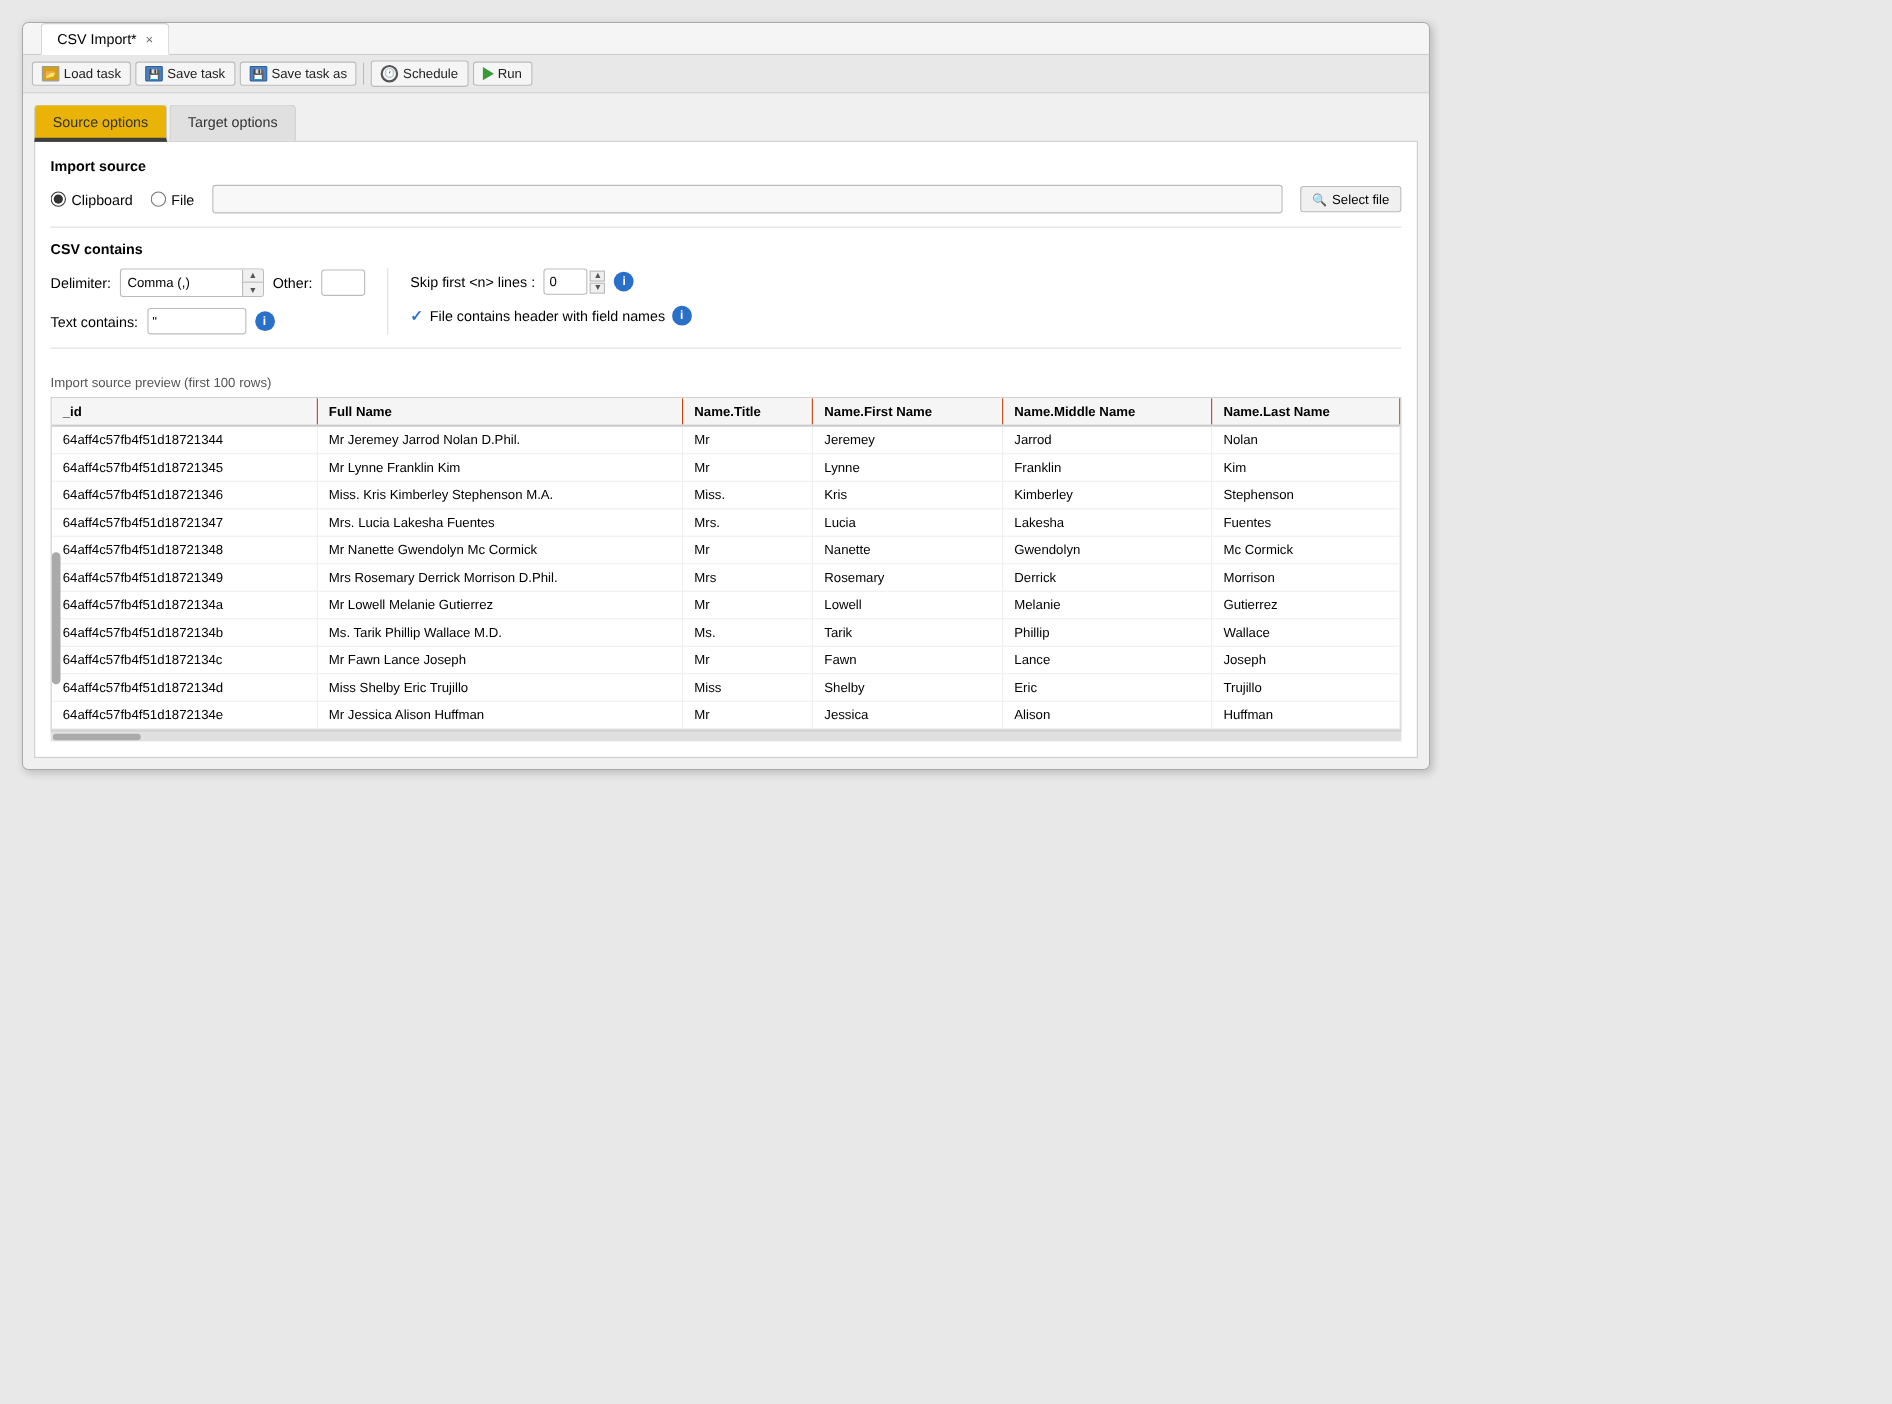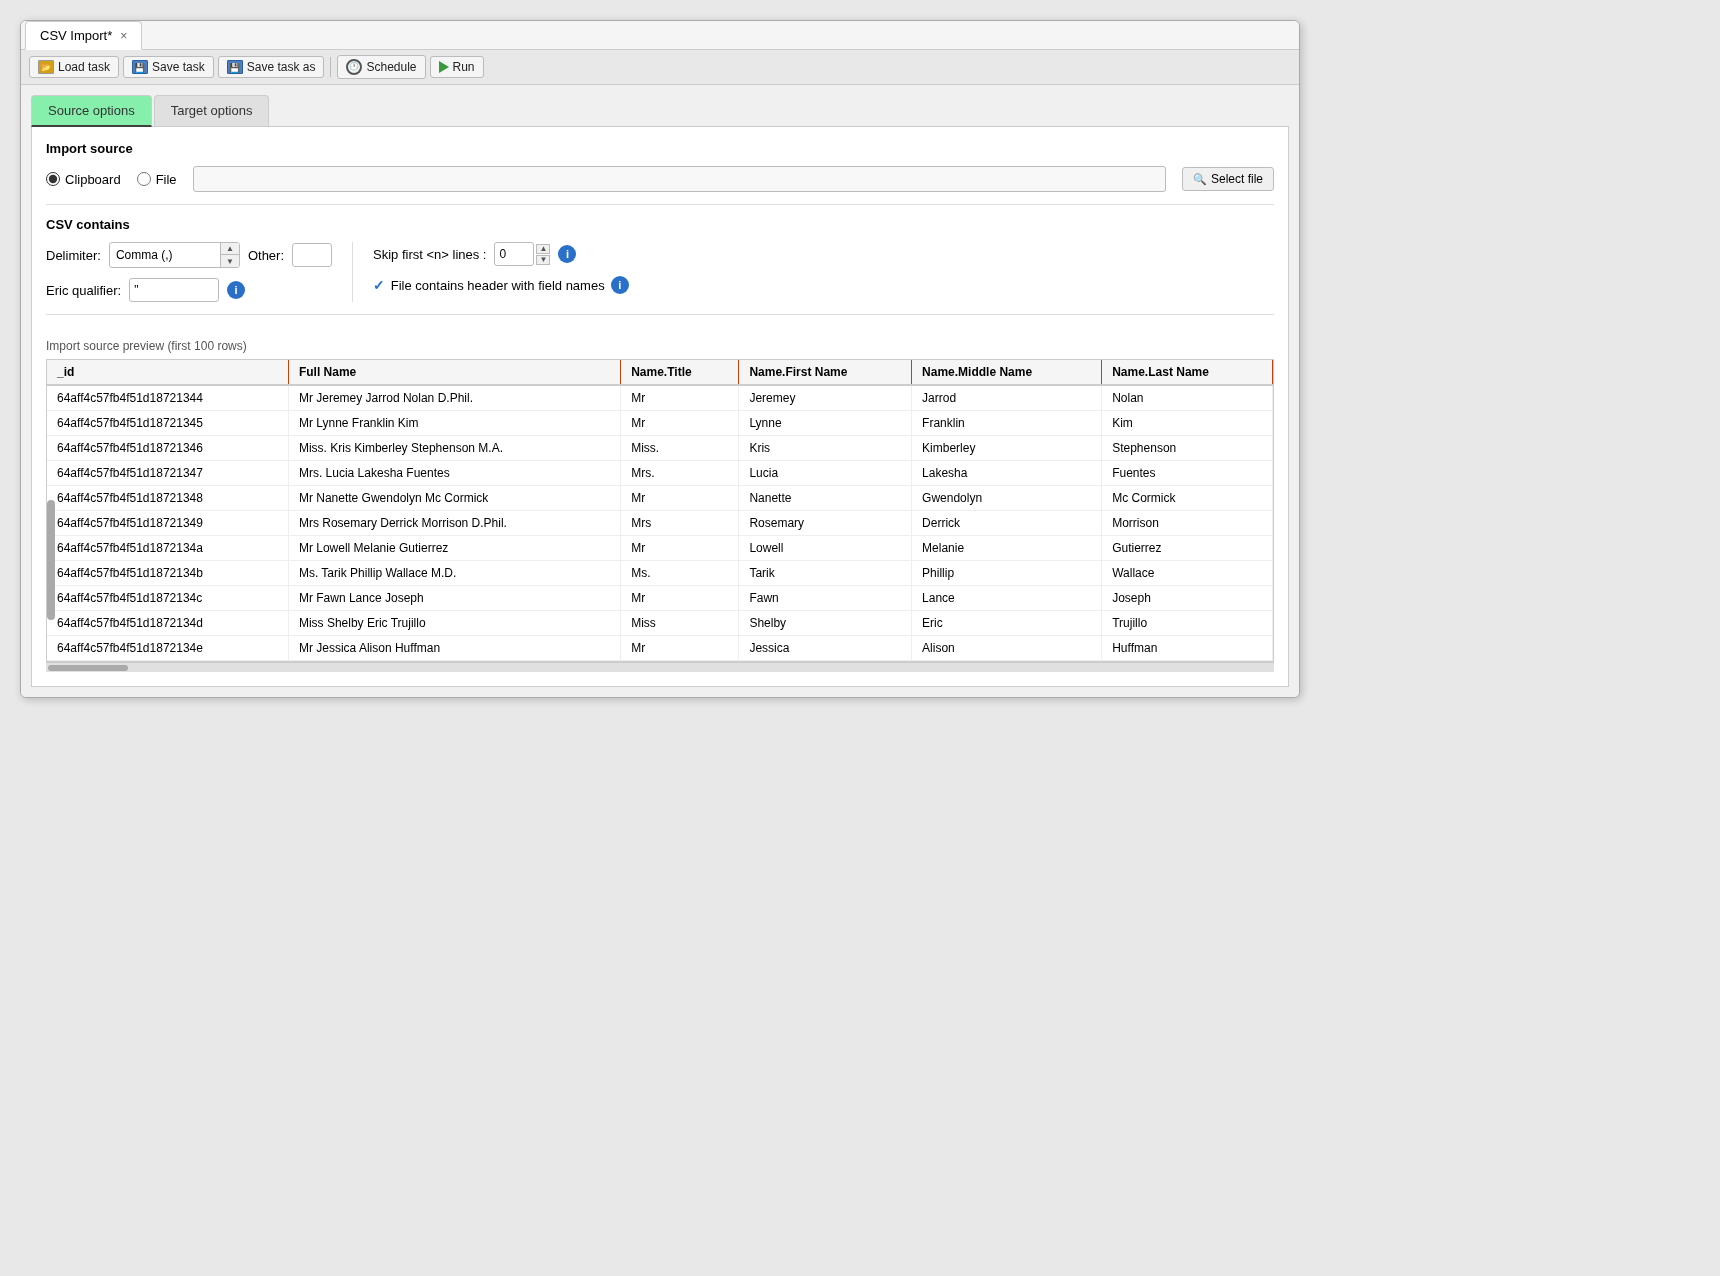--- a/index.html
+++ b/index.html
@@ -36,21 +36,21 @@
       display: flex;
       align-items: center;
       padding: 6px 14px;
       background: #fff;
       border: 1px solid #ccc;
       border-bottom: 1px solid #fff;
       border-radius: 4px 4px 0 0;
       font-size: 13px;
       font-weight: 500;
       gap: 8px;
-      margin-left: 4px;
+      margin-left: 16px;
       margin-bottom: -1px;
     }
     .tab-close {
       cursor: pointer;
       color: #666;
       font-size: 12px;
       line-height: 1;
     }
 
     
@@ -98,22 +98,22 @@
       border: 1px solid #ccc;
       border-bottom: none;
       border-radius: 4px 4px 0 0;
       cursor: pointer;
       font-size: 13px;
       background: #e0e0e0;
       color: #333;
       margin-right: 2px;
     }
     .panel-tab.active {
-      background: #86efac;
-      border-bottom: 2px solid #404040;
+      background: #eab308;
+      border-bottom: 4px solid #404040;
       font-weight: 500;
       margin-bottom: -1px;
     }
 
     
     .panel-content {
       background: #fff;
       border: 1px solid #ccc;
       border-top: none;
       padding: 14px;
@@ -431,21 +431,21 @@
               </select>
               <div class="delimiter-arrows">
                 <div class="delim-arrow">▲</div>
                 <div class="delim-arrow">▼</div>
               </div>
             </div>
             <span class="csv-label">Other:</span>
             <input type="text" class="csv-input-sm" style="">
           </div>
           <div class="csv-row">
-            <span class="csv-label">Eric qualifier:</span>
+            <span class="csv-label">Text contains:</span>
             <input type="text" class="csv-input-md" value="&quot;" style="">
             <span class="info-icon">i</span>
           </div>
         </div>
 
         <div class="vert-divider"></div>
 
         <div style="display:flex;flex-direction:column;gap:10px;">
           <div class="csv-row">
             <span class="csv-label">Skip first &lt;n&gt; lines :</span>

